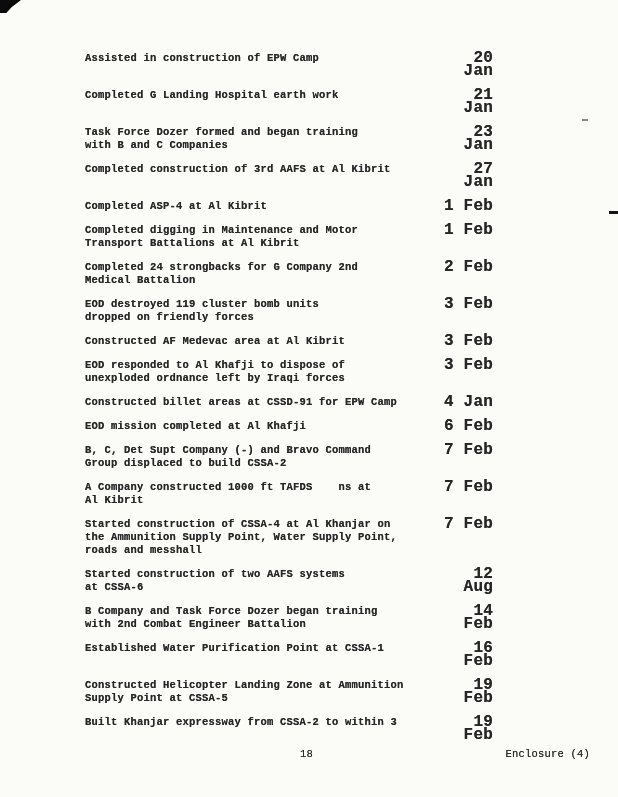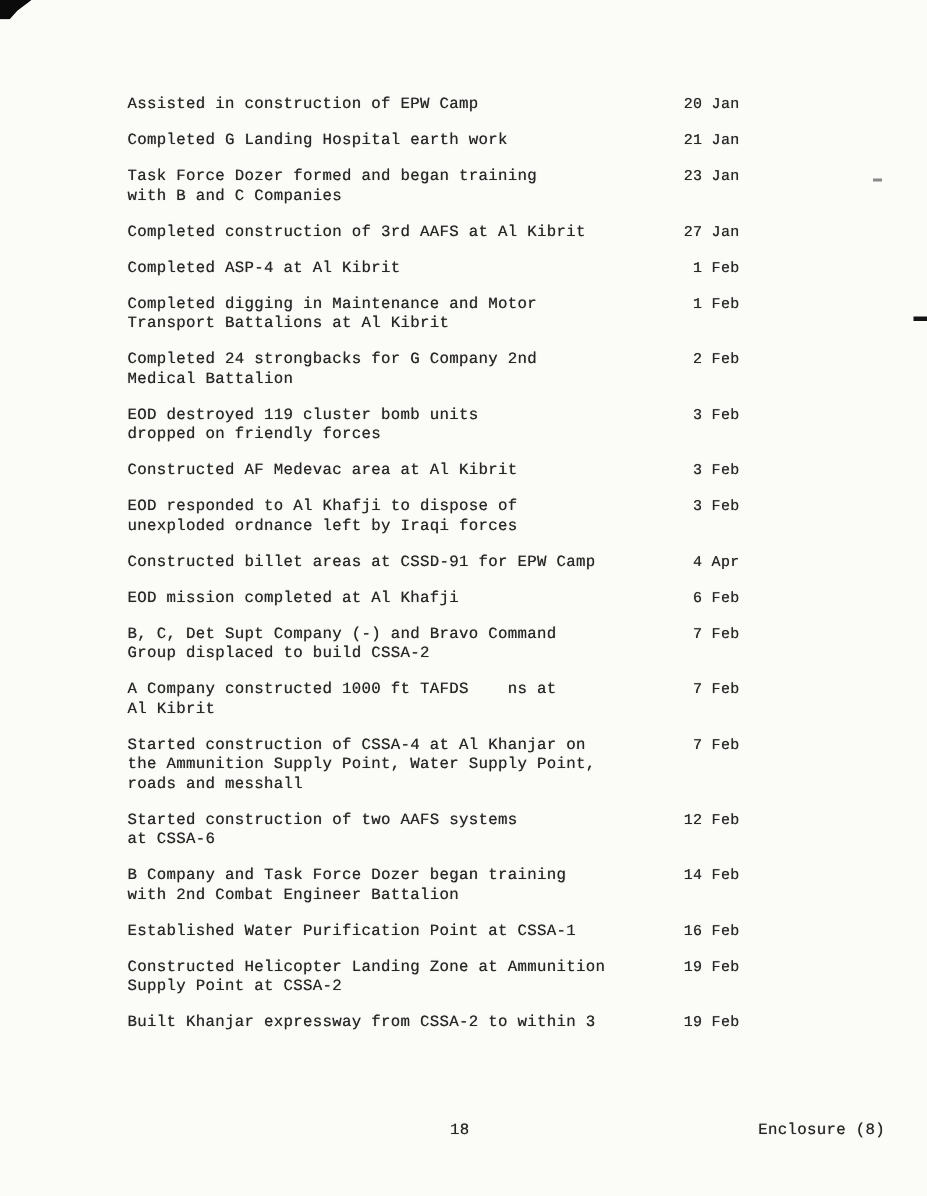--- a/index.html
+++ b/index.html
@@ -7,42 +7,43 @@
     width: 618px;
     height: 797px;
     background: #fbfbf8;
     position: relative;
     overflow: hidden;
     font-family: "Liberation Mono", "DejaVu Sans Mono", monospace;
     color: #262626;
   }
   .page-content {
     position: absolute;
-    top: 64px;
+    top: 52px;
     left: 85px;
     width: 410px;
+    font-weight: bold;
   }
   .entry {
     display: flex;
     align-items: flex-start;
     margin-bottom: 11px;
   }
   .entry-text {
     white-space: pre-wrap;
     width: 356px;
     font-size: 10.5px;
     line-height: 13px;
     letter-spacing: 0.2px;
     text-shadow: 0 0 0.5px rgba(45,45,45,0.75);
   }
   .entry-date {
     width: 52px;
     flex: none;
     text-align: right;
-    font-size: 10px;
+    font-size: 16px;
     line-height: 13px;
     letter-spacing: 0.2px;
     text-shadow: 0 0 0.5px rgba(45,45,45,0.75);
   }
   .footer {
     position: absolute;
     top: 748px;
     left: 0;
     width: 618px;
     font-size: 10.5px;
@@ -115,21 +116,21 @@
       <div class="entry-text">Constructed AF Medevac area at Al Kibrit</div>
       <div class="entry-date">3 Feb</div>
     </div>
     <div class="entry">
       <div class="entry-text">EOD responded to Al Khafji to dispose of
 unexploded ordnance left by Iraqi forces</div>
       <div class="entry-date">3 Feb</div>
     </div>
     <div class="entry">
       <div class="entry-text">Constructed billet areas at CSSD-91 for EPW Camp</div>
-      <div class="entry-date">4 Apr</div>
+      <div class="entry-date">4 Jan</div>
     </div>
     <div class="entry">
       <div class="entry-text">EOD mission completed at Al Khafji</div>
       <div class="entry-date">6 Feb</div>
     </div>
     <div class="entry">
       <div class="entry-text">B, C, Det Supt Company (-) and Bravo Command
 Group displaced to build CSSA-2</div>
       <div class="entry-date">7 Feb</div>
     </div>
@@ -140,38 +141,38 @@
     </div>
     <div class="entry">
       <div class="entry-text">Started construction of CSSA-4 at Al Khanjar on
 the Ammunition Supply Point, Water Supply Point,
 roads and messhall</div>
       <div class="entry-date">7 Feb</div>
     </div>
     <div class="entry">
       <div class="entry-text">Started construction of two AAFS systems
 at CSSA-6</div>
-      <div class="entry-date">12 Feb</div>
+      <div class="entry-date">12 Aug</div>
     </div>
     <div class="entry">
       <div class="entry-text">B Company and Task Force Dozer began training
 with 2nd Combat Engineer Battalion</div>
       <div class="entry-date">14 Feb</div>
     </div>
     <div class="entry">
       <div class="entry-text">Established Water Purification Point at CSSA-1</div>
       <div class="entry-date">16 Feb</div>
     </div>
     <div class="entry">
       <div class="entry-text">Constructed Helicopter Landing Zone at Ammunition
-Supply Point at CSSA-2</div>
+Supply Point at CSSA-5</div>
       <div class="entry-date">19 Feb</div>
     </div>
     <div class="entry">
       <div class="entry-text">Built Khanjar expressway from CSSA-2 to within 3</div>
       <div class="entry-date">19 Feb</div>
     </div>
   </div>
 
 <div class="footer">
   <span class="page-number">18</span>
-  <span class="enclosure">Enclosure (8)</span>
+  <span class="enclosure">Enclosure (4)</span>
 </div>
 
 </body></html>

